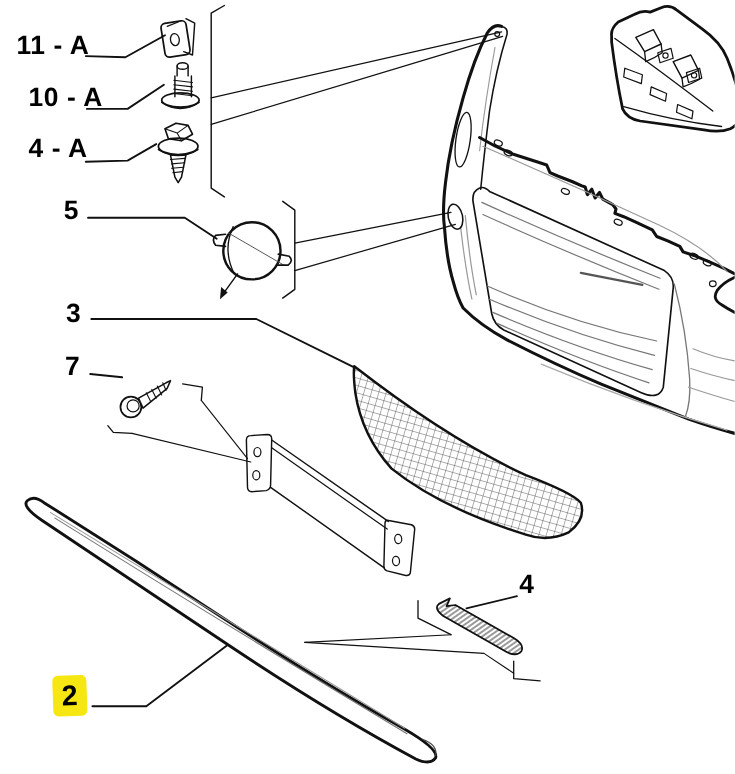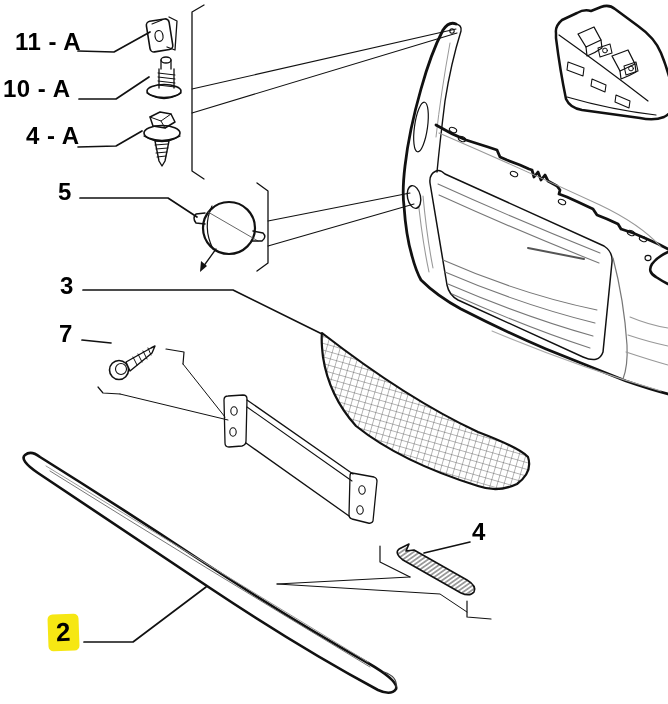--- a/index.html
+++ b/index.html
@@ -180,21 +180,21 @@
   </g>
   <g>
     <path d="M380,546 L380,562 L410,577" stroke-width="1.2"></path>
     <path d="M410,577 L277,584" stroke-width="1"></path>
     <path d="M277,584 L440,594 L467,612" stroke-width="1"></path>
     <path d="M467,601 L467,617 L491,619" stroke-width="1.2"></path>
   </g>
 </svg>
 
 <div class="callout" style="left:15px;top:30px">11 - A</div>
-<div class="callout" style="left:3px;top:77px">10 - A</div>
+<div class="callout" style="left:26px;top:77px">10 - A</div>
 <div class="callout" style="left:26px;top:124px">4 - A</div>
 <div class="callout" style="left:58px;top:180px">5</div>
 <div class="callout" style="left:60px;top:274px">3</div>
 <div class="callout" style="left:59px;top:322px">7</div>
 <div class="callout selected" style="left: 48px; top: 614px; background: rgb(246, 231, 19);">2</div>
 <div class="callout" style="left:472px;top:520px">4</div>
 
 </div>
 
 </body></html>

